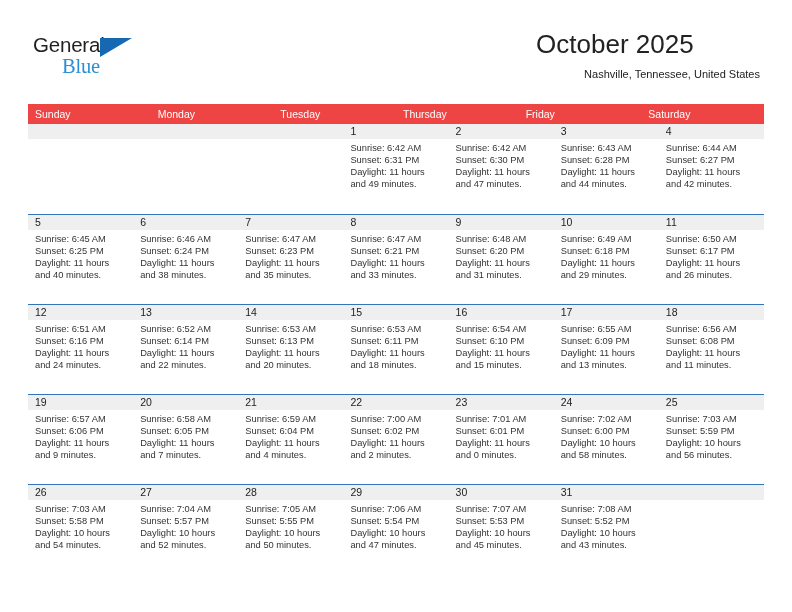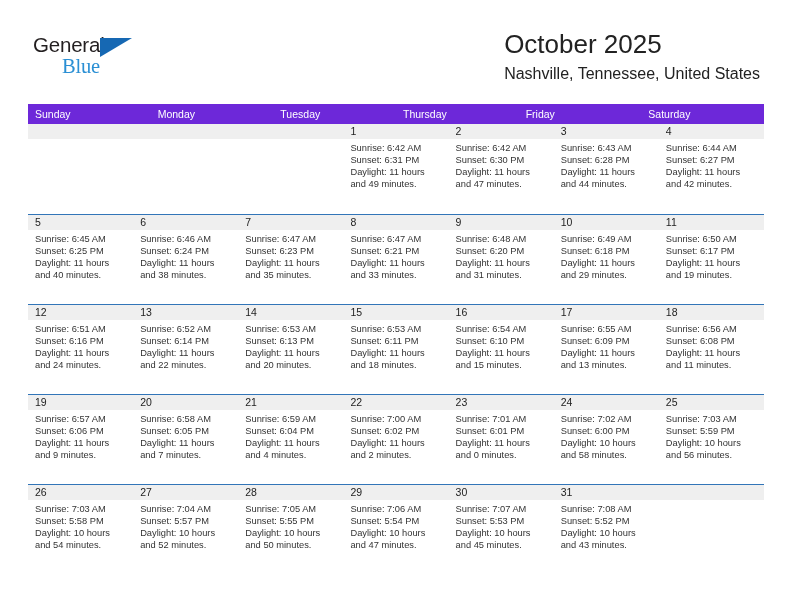--- a/index.html
+++ b/index.html
@@ -74,36 +74,37 @@
     text-align: left;
   }
   .cal-title {
     font-size: 26px;
     color: #222222;
     line-height: 32px;
     white-space: nowrap;
   }
   .cal-subtitle {
     margin-top: 5px;
-    font-size: 16px;
+    font-size: 11px;
     color: #222222;
     line-height: 18px;
     white-space: nowrap;
+    margin-left: 48px;
   }
 
   
   .calendar {
     position: absolute;
     left: 28px;
     top: 104px;
     width: 736px;
   }
   .weekdays {
     display: flex;
-    background: #6d28d9;
+    background: #ef4444;
     height: 20px;
   }
   .weekday {
     flex: 1 1 0;
     font-size: 10.5px;
     color: #ffffff;
     line-height: 20px;
     padding-left: 7px;
     box-sizing: border-box;
     white-space: nowrap;
@@ -278,21 +279,21 @@
               <div>Daylight: 11 hours</div>
               <div>and 29 minutes.</div>
             </div>
           </div>
           <div class="day">
             <div class="day-num-band">11</div>
             <div class="day-info">
               <div>Sunrise: 6:50 AM</div>
               <div>Sunset: 6:17 PM</div>
               <div>Daylight: 11 hours</div>
-              <div>and 19 minutes.</div>
+              <div>and 26 minutes.</div>
             </div>
           </div>
         </div>
         <div class="week">
           <div class="day">
             <div class="day-num-band">12</div>
             <div class="day-info">
               <div>Sunrise: 6:51 AM</div>
               <div>Sunset: 6:16 PM</div>
               <div>Daylight: 11 hours</div>

